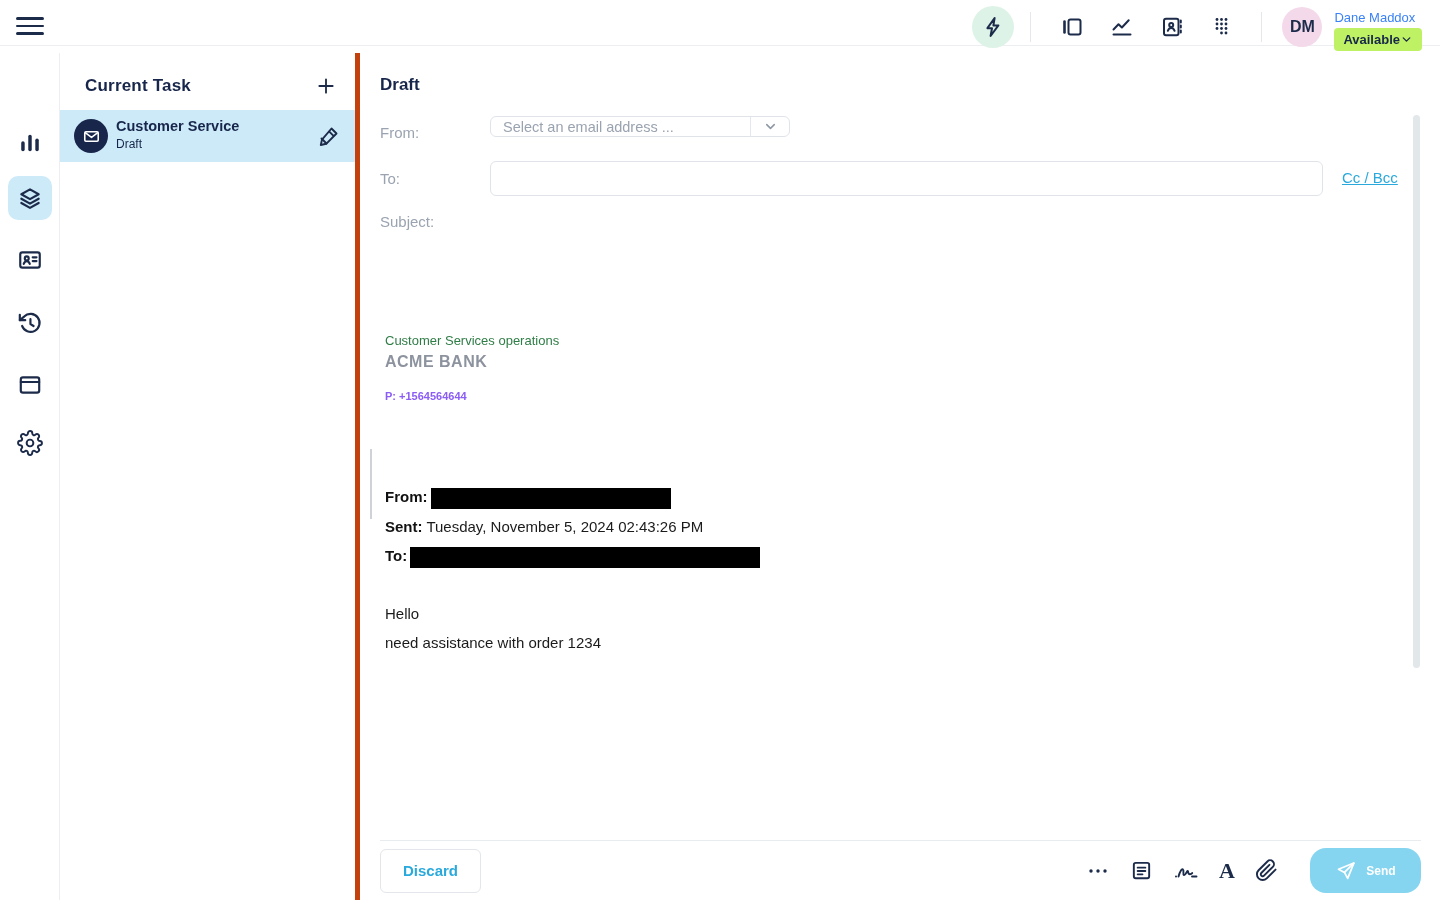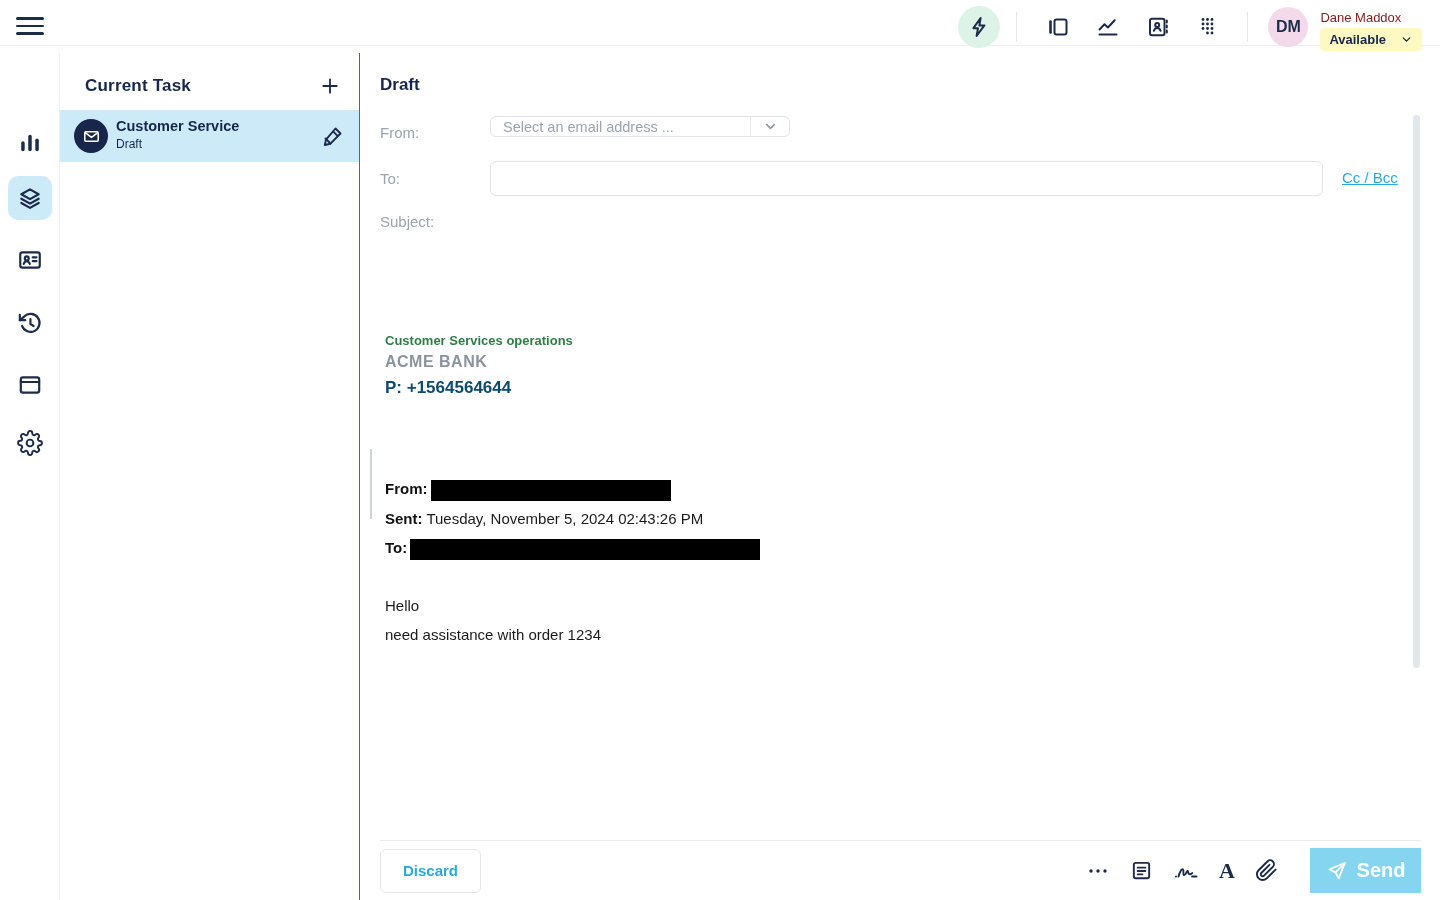--- a/index.html
+++ b/index.html
@@ -9,30 +9,30 @@
   
   .topbar { position:absolute; top:0; left:0; right:0; height:46px; background:#fff; border-bottom:1px solid #eceef2; }
   .hamburger { position:absolute; left:16px; top:14px; width:28px; height:24px; background:none; border:none; cursor:pointer; display:flex; flex-direction:column; justify-content:center; gap:5px; }
   .hamburger span { display:block; height:2.6px; width:28px; background:#1c2b4a; border-radius:2px; }
   .topbar-right { position:absolute; right:18px; top:0; height:53px; display:flex; align-items:center; }
   .quick-circle { width:42px; height:42px; border-radius:50%; background:#def3e7; border:none; display:flex; align-items:center; justify-content:center; cursor:pointer; }
   .tb-divider { width:1px; height:30px; background:#e4e7ec; margin:0 16px; }
   .tb-iconbtn { background:none; border:none; cursor:pointer; padding:0; margin:0 13px; display:flex; align-items:center; justify-content:center; }
   .avatar { width:40px; height:40px; border-radius:50%; background:#f4d9ea; color:#1c2b4a; font-weight:bold; font-size:16px; display:flex; align-items:center; justify-content:center; margin:0 12px 0 4px; }
   .user-block { display:flex; flex-direction:column; gap:3px; }
-  .user-name { font-size:13px; color:#7f1d1d;margin-top:8px; }
-  .status-pill { height:23px; background:#fef9c3; border:none; border-radius:4px; display:flex; align-items:center; gap:14px; padding:0 9px; font-size:13px; font-weight:bold; color:#17264a; cursor:pointer; }
+  .user-name { font-size:13px; color:#3b82f6;margin-top:8px; }
+  .status-pill { height:23px; background:#bef264; border:none; border-radius:4px; display:flex; align-items:center; padding:0 9px; font-size:13px; font-weight:bold; color:#17264a; cursor:pointer; }
 
   
   .rail { position:absolute; left:0; top:53px; bottom:0; width:60px; background:#fff; border-right:1px solid #eceef2; }
   .rail-btn { position:absolute; left:8px; width:44px; height:44px; border:none; background:none; border-radius:10px; display:flex; align-items:center; justify-content:center; cursor:pointer; }
   .rail-btn.active { background:#cdeaf9; }
 
   
-  .task-panel { position:absolute; left:60px; top:53px; bottom:0; width:300px; background:#fff; border-right:1px solid #c2410c; }
+  .task-panel { position:absolute; left:60px; top:53px; bottom:0; width:300px; background:#fff; border-right:5px solid #c2410c; }
   .task-panel-header { position:relative; height:55px; }
   .task-panel-title { position:absolute; left:25px; top:23px; font-size:17px; font-weight:bold; color:#17264a; letter-spacing:.2px; }
   .add-task { position:absolute; right:16px; top:20px; width:26px; height:26px; background:none; border:none; cursor:pointer; display:flex; align-items:center; justify-content:center; }
   .task-item { position:absolute; left:0; right:0; top:57px; height:52px; background:#cdeaf9; cursor:pointer; }
   .task-avatar { position:absolute; left:14px; top:9px; width:34px; height:34px; border-radius:50%; background:#17264a; display:flex; align-items:center; justify-content:center; }
   .task-texts { position:absolute; left:56px; top:8px; }
   .task-title { font-size:14.5px; font-weight:bold; color:#17264a; }
   .task-sub { font-size:12px; color:#17264a; margin-top:3px; }
   .task-edit { position:absolute; right:14px; top:14px; background:none; border:none; cursor:pointer; padding:0; }
 
@@ -48,40 +48,40 @@
   .from-caret { width:38px; display:flex; align-items:center; justify-content:center; }
 
   .to-input { position:absolute; left:130px; top:108px; width:833px; height:35px; border:1px solid #e0e4e9; border-radius:6px; padding:0 12px; font-size:15px; color:#16254c; outline:none; font-family:"Liberation Sans", sans-serif; }
   .ccbcc { position:absolute; left:982px; top:116px; font-size:15px; color:#2aa9dc; text-decoration:underline; cursor:pointer; }
   .subject-input { position:absolute; left:130px; top:152px; width:921px; height:35px; border:1px solid #e0e4e9; border-radius:6px; padding:0 13px; font-size:15px; color:#1b1b1b; outline:none; font-family:"Liberation Sans", sans-serif; }
 
   .caret-bar { position:absolute; left:10px; top:396px; width:2px; height:70px; background:#cfd3d7; }
 
   .editor { position:absolute; left:25px; top:268px; width:1000px; color:#1f1f1f; }
   .sig-name { font-size:16px; font-weight:bold; color:#111; line-height:20px; }
-  .sig-dept { margin-top:12px; font-size:13px; font-weight:bold; color:#2f7d46; line-height:16px; }
+  .sig-dept { margin-top:12px; font-size:13px; font-weight:normal; color:#2f7d46; line-height:16px; }
   .sig-company { margin-top:3px; font-size:16px; font-weight:bold; color:#8d939e; line-height:20px; letter-spacing:.5px; }
-  .sig-phone { margin-top:8px; font-size:17px; font-weight:bold; color:#0c4a6e; line-height:16px; }
+  .sig-phone { margin-top:16px; font-size:11px; font-weight:bold; color:#8b5cf6; line-height:16px; }
   .sig-logo { margin-top:11px; width:97px; height:97px; }
   .quoted { margin-top:78px; font-size:15px; line-height:29.5px; color:#1b1b1b; }
   .quoted b { color:#111; }
   .redact { display:inline-block; height:21px; background:#000; vertical-align:middle; margin-left:3px; }
   .redact.r-from { width:240px; }
   .redact.r-to { width:350px; }
   .body-lines { margin-top:28px; font-size:15px; line-height:29.5px; color:#1b1b1b; }
 
   .scroll-thumb { position:absolute; left:1053px; top:62px; width:7px; height:553px; background:#e2e7ea; border-radius:4px; }
 
   
   .compose-footer { position:absolute; left:20px; right:19px; top:787px; height:60px; border-top:1px solid #e9ecef; display:flex; align-items:center; justify-content:space-between; }
   .discard-btn { width:101px; height:44px; background:#fff; border:1px solid #e3e6ea; border-radius:6px; color:#2aa9dc; font-weight:bold; font-size:15px; cursor:pointer; font-family:"Liberation Sans", sans-serif; }
   .footer-right { display:flex; align-items:center; gap:16px; }
   .ftr-iconbtn { background:none; border:none; cursor:pointer; padding:2px; display:flex; align-items:center; justify-content:center; }
   .font-glyph { font-family:"Liberation Serif", serif; font-size:22px; font-weight:bold; color:#1c2b4a; line-height:24px; }
-  .send-btn { margin-left:14px; width:111px; height:45px; background:#85d5f1; border:none; border-radius:0; color:#fff; font-weight:bold; font-size:20px; cursor:pointer; display:flex; align-items:center; justify-content:center; gap:10px; font-family:"Liberation Sans", sans-serif; }
+  .send-btn { margin-left:14px; width:111px; height:45px; background:#85d5f1; border:none; border-radius:16px; color:#fff; font-weight:bold; font-size:12px; cursor:pointer; display:flex; align-items:center; justify-content:center; gap:10px; font-family:"Liberation Sans", sans-serif; }
 
   svg { display:block; }
 </style>
 </head>
 <body>
 
 <div class="app">
 
   <header class="topbar">
     <button class="hamburger">

